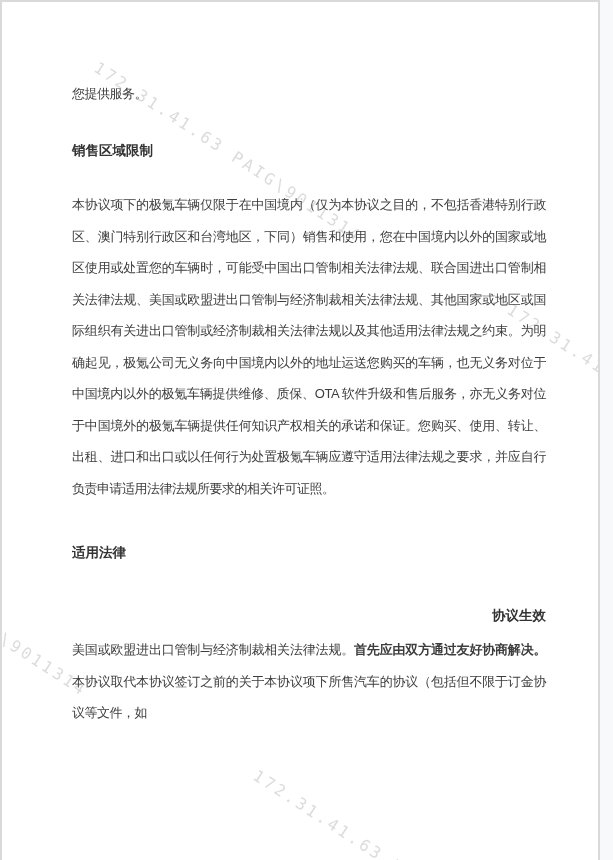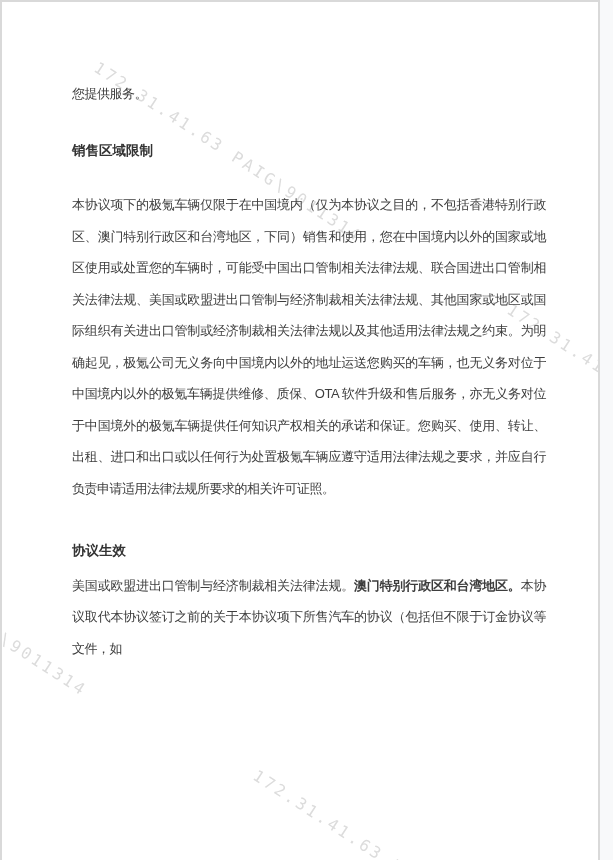--- a/index.html
+++ b/index.html
@@ -70,21 +70,21 @@
     line-height: 31.5px;
     letter-spacing: 0;
     color: #333333;
     margin: 0;
   }
   .intro        { margin-top: 76px; }
   .h-sales      { margin-top: 25px; }
   .p-sales      { margin-top: 23px; }
   .h-law        { margin-top: 33px; }
   .p-law        { margin-top: 5px; }
-  .h-effect     { margin-top: 31px; }
+  .h-effect     { margin-top: 31px; text-align: right; }
   .p-effect     { margin-top: 3px; }
 </style>
 </head>
 <body>
 
 <div class="viewport">
   <div class="page">
 
     <div class="watermark-layer">
       <span class="wm wm-a" style="color: rgb(220, 220, 220); transform: rotate(33deg);">172.31.41.63 PAIG\9011314</span>
@@ -94,21 +94,22 @@
     </div>
 
     <div class="content">
 
       <p class="body-text intro">您提供服务。</p>
 
       <h2 class="doc-heading h-sales">销售区域限制</h2>
 
       <p class="body-text p-sales"><span>本协议项下的极氪车辆仅限于在中国境内（仅为本协议之目的，不包括香港特别行政区、澳门特别行政区和台湾地区，下同）销售和使用，您在中国境内以外的国家或地区使用或处置您的车辆时，可能受中国出口管制相关法律法规、联合国进出口管制相关法律法规、美国或欧盟进出口管制与经济制裁相关法律法规、其他国家或地区或国际组织有关进出口管制或经济制裁相关法律法规以及其他适用法律法规之约束。为明确起见，极氪公司无义务向中国境内以外的地址运送您购买的车辆，也无义务对位于中国境内以外的极氪车辆提供维修、质保、OTA 软件升级和售后服务，亦无义务对位于中国境外的极氪车辆提供任何知识产权相关的承诺和保证。您购买、使用、转让、出租、进口和出口或以任何行为处置极氪车辆应遵守适用法律法规之要求，并应自行负责申请适用法律法规所要求的相关许可证照。</span></p>
 
+      <h2 class="doc-heading h-law">适用法律</h2>
 
 
       <h2 class="doc-heading h-effect">协议生效</h2>
 
-      <p class="body-text p-effect"><span>美国或欧盟进出口管制与经济制裁相关法律法规。</span><span class="b">澳门特别行政区和台湾地区。</span><span>本协议取代本协议签订之前的关于本协议项下所售汽车的协议（包括但不限于订金协议等文件，如</span></p>
+      <p class="body-text p-effect"><span>美国或欧盟进出口管制与经济制裁相关法律法规。</span><span class="b">首先应由双方通过友好协商解决。</span><span>本协议取代本协议签订之前的关于本协议项下所售汽车的协议（包括但不限于订金协议等文件，如</span></p>
 
     </div>
   </div>
 </div>
 
 </body></html>

